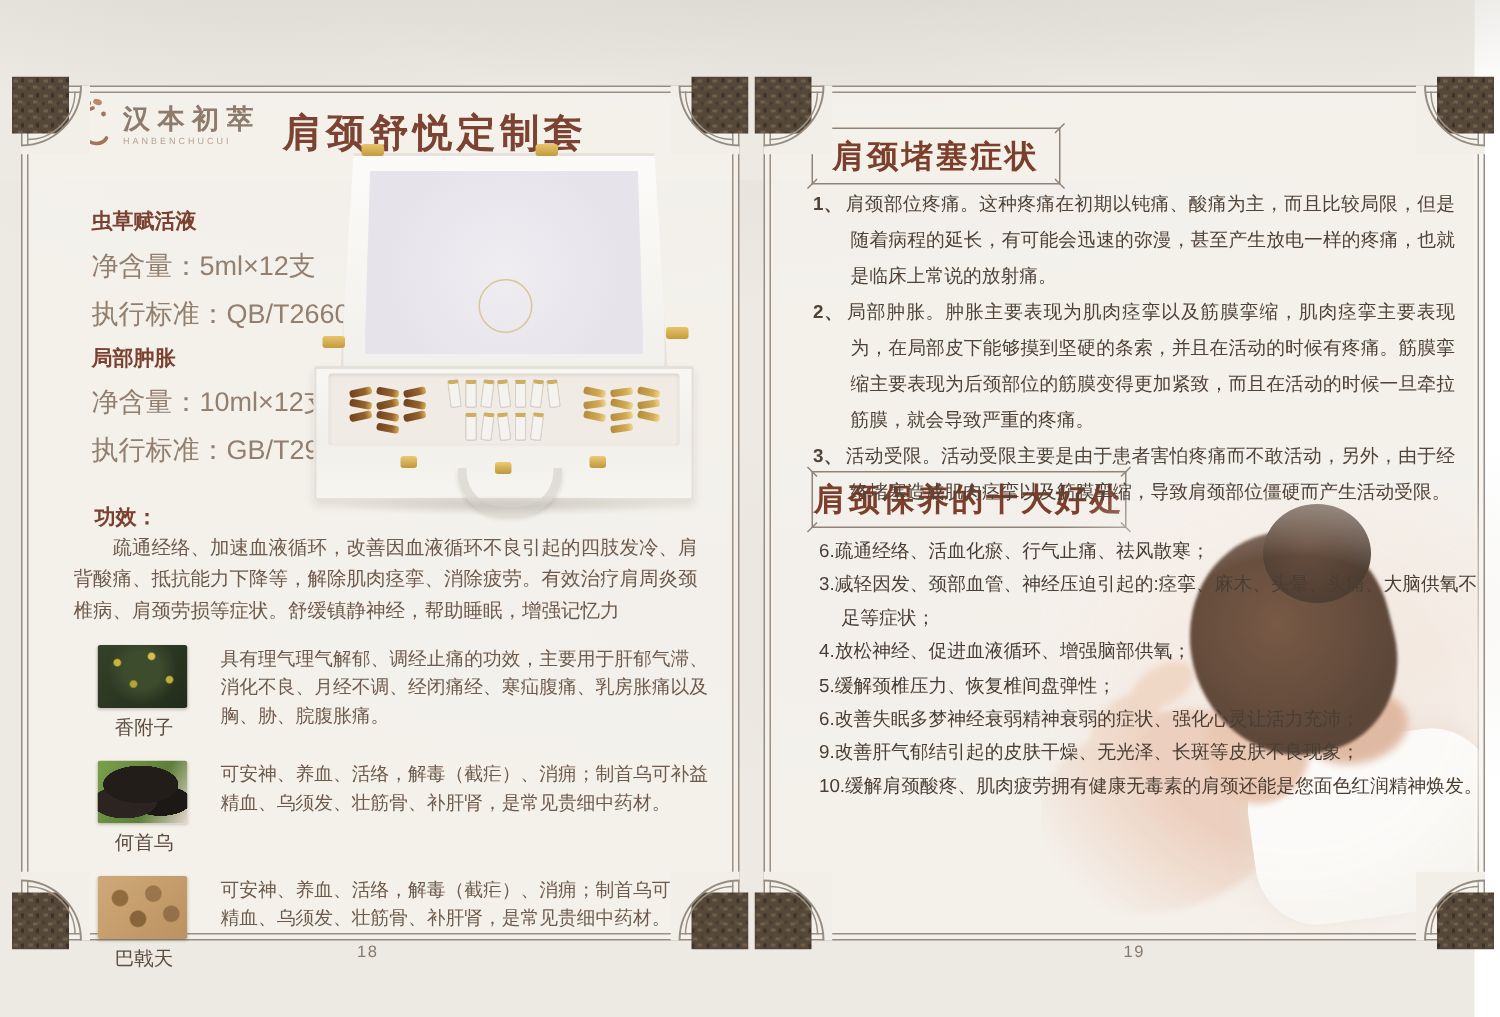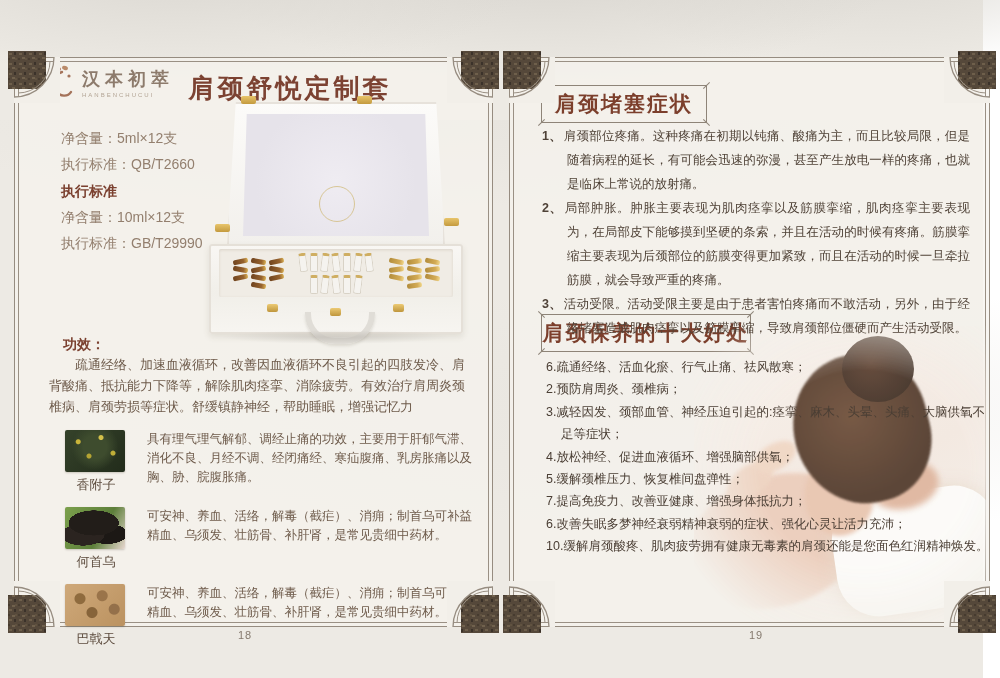--- a/index.html
+++ b/index.html
@@ -35,21 +35,21 @@
   
   .logo{position:absolute;left:32px;top:6px;display:flex;align-items:center;gap:5px;}
   .logo .brand-text{display:flex;flex-direction:column;}
   .brand-name{font-size:18px;color:#8d7b6c;letter-spacing:5px;font-weight:bold;}
   .brand-sub{font-size:6px;color:#b3a595;letter-spacing:2px;margin-top:1px;}
   .main-title{position:absolute;left:90px;top:13px;width:370px;text-align:center;
     font-size:26px;font-weight:bold;color:#7c4232;letter-spacing:3px;}
 
   .specs{position:absolute;left:46px;top:72px;width:185px;}
   .spec-name{font-size:14px;font-weight:bold;color:#7b4130;margin:9px 0 8px;}
-  .spec-line{font-size:14px;color:#937f6e;margin:0 0 8px;}
+  .spec-line{font-size:18px;color:#937f6e;margin:0 0 8px;}
 
   .box-photo{position:absolute;left:182px;top:38px;width:280px;height:252px;z-index:1;}
   .lid{position:absolute;left:30px;top:6px;width:218px;height:144px;
     background:linear-gradient(#fcfbf9,#f2f0ec);
     clip-path:polygon(4% 0,96% 0,100% 100%,0 100%);
     box-shadow:inset 0 0 0 2px #e7e2db;}
   .lid-inner{position:absolute;left:16px;top:12px;right:16px;bottom:10px;
     background:radial-gradient(circle at 50% 55%, #efecf2 0%, #e6e3ea 70%);
     clip-path:polygon(2% 0,98% 0,100% 100%,0 100%);}
   .lid-logo{position:absolute;left:50%;top:58%;width:34px;height:34px;margin-left:-17px;
@@ -210,23 +210,24 @@
       </svg>
       <span class="brand-text">
         <span class="brand-name">汉本初萃</span>
         <span class="brand-sub">HANBENCHUCUI</span>
       </span>
     </div>
 
     <div class="main-title">肩颈舒悦定制套</div>
 
     <div class="specs">
+      <div class="spec-name">虫草赋活液</div>
       <div class="spec-line">净含量：5ml×12支</div>
       <div class="spec-line">执行标准：QB/T2660</div>
-      <div class="spec-name">执行标准</div>
+      <div class="spec-name">局部肿胀</div>
       <div class="spec-line">净含量：10ml×12支</div>
       <div class="spec-line">执行标准：GB/T29990</div>
     </div>
 
     <div class="box-photo">
       <div class="lid">
         <div class="lid-inner"></div>
         <div class="lid-logo"></div>
       </div>
       <div class="hinge h1"></div>
@@ -359,23 +360,22 @@
       <div class="sym-item"><span class="sym-num">2、</span><span>局部肿胀。肿胀主要表现为肌肉痉挛以及筋膜挛缩，肌肉痉挛主要表现为，在局部皮下能够摸到坚硬的条索，并且在活动的时候有疼痛。筋膜挛缩主要表现为后颈部位的筋膜变得更加紧致，而且在活动的时候一旦牵拉筋膜，就会导致严重的疼痛。</span></div>
       <div class="sym-item"><span class="sym-num">3、</span><span>活动受限。活动受限主要是由于患者害怕疼痛而不敢活动，另外，由于经络堵塞造成肌肉痉挛以及筋膜挛缩，导致肩颈部位僵硬而产生活动受限。</span></div>
     </div>
 
     <div class="tbox t2">
       <span class="tbox-label">肩颈保养的十大好处</span>
     </div>
 
     <div class="benefits">
       <div class="benefit-item">6.疏通经络、活血化瘀、行气止痛、祛风散寒；</div>
-      <div class="benefit-item">2.预防肩周炎、颈椎病；</div>
       <div class="benefit-item">3.减轻因发、颈部血管、神经压迫引起的:痉挛、麻木、头晕、头痛、大脑供氧不足等症状；</div>
       <div class="benefit-item">4.放松神经、促进血液循环、增强脑部供氧；</div>
       <div class="benefit-item">5.缓解颈椎压力、恢复椎间盘弹性；</div>
-      <div class="benefit-item">7.提高免疫力、改善亚健康、增强身体抵抗力；</div>
       <div class="benefit-item">6.改善失眠多梦神经衰弱精神衰弱的症状、强化心灵让活力充沛；</div>
+      <div class="benefit-item">9.改善肝气郁结引起的皮肤干燥、无光泽、长斑等皮肤不良现象；</div>
       <div class="benefit-item">10.缓解肩颈酸疼、肌肉疲劳拥有健康无毒素的肩颈还能是您面色红润精神焕发。</div>
     </div>
   </div>
   <div class="page-num n19">19</div>
 </div>
 
 </body></html>

